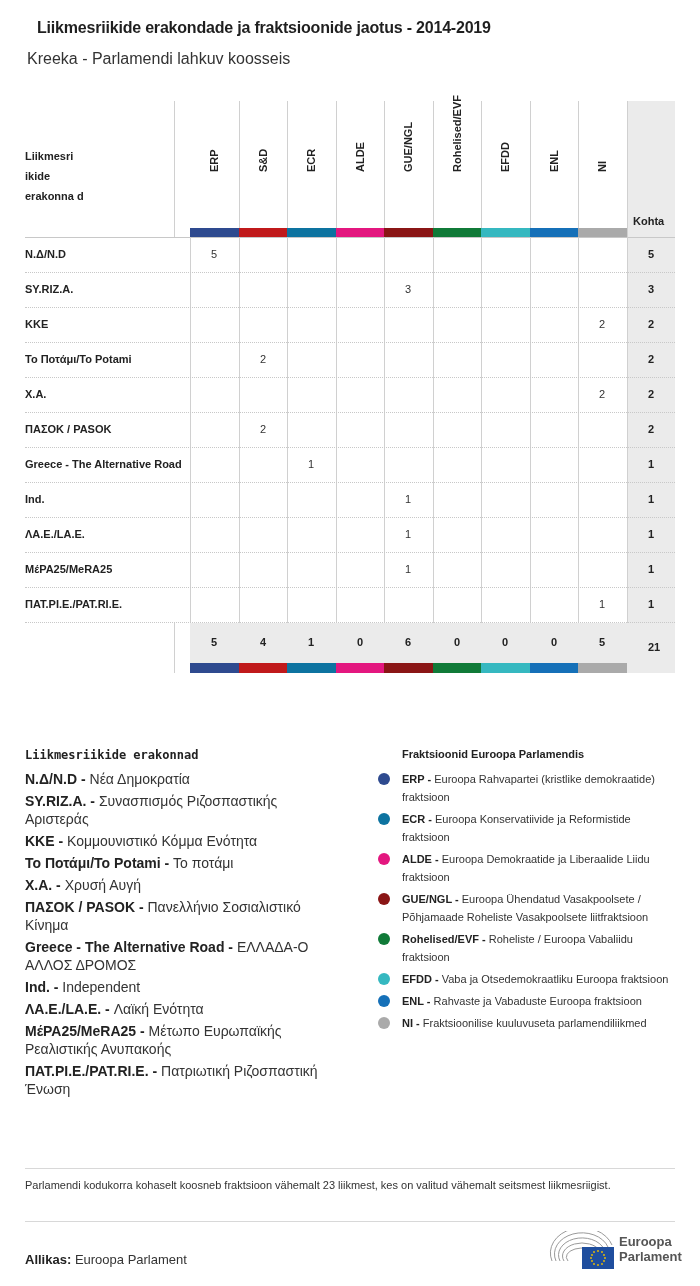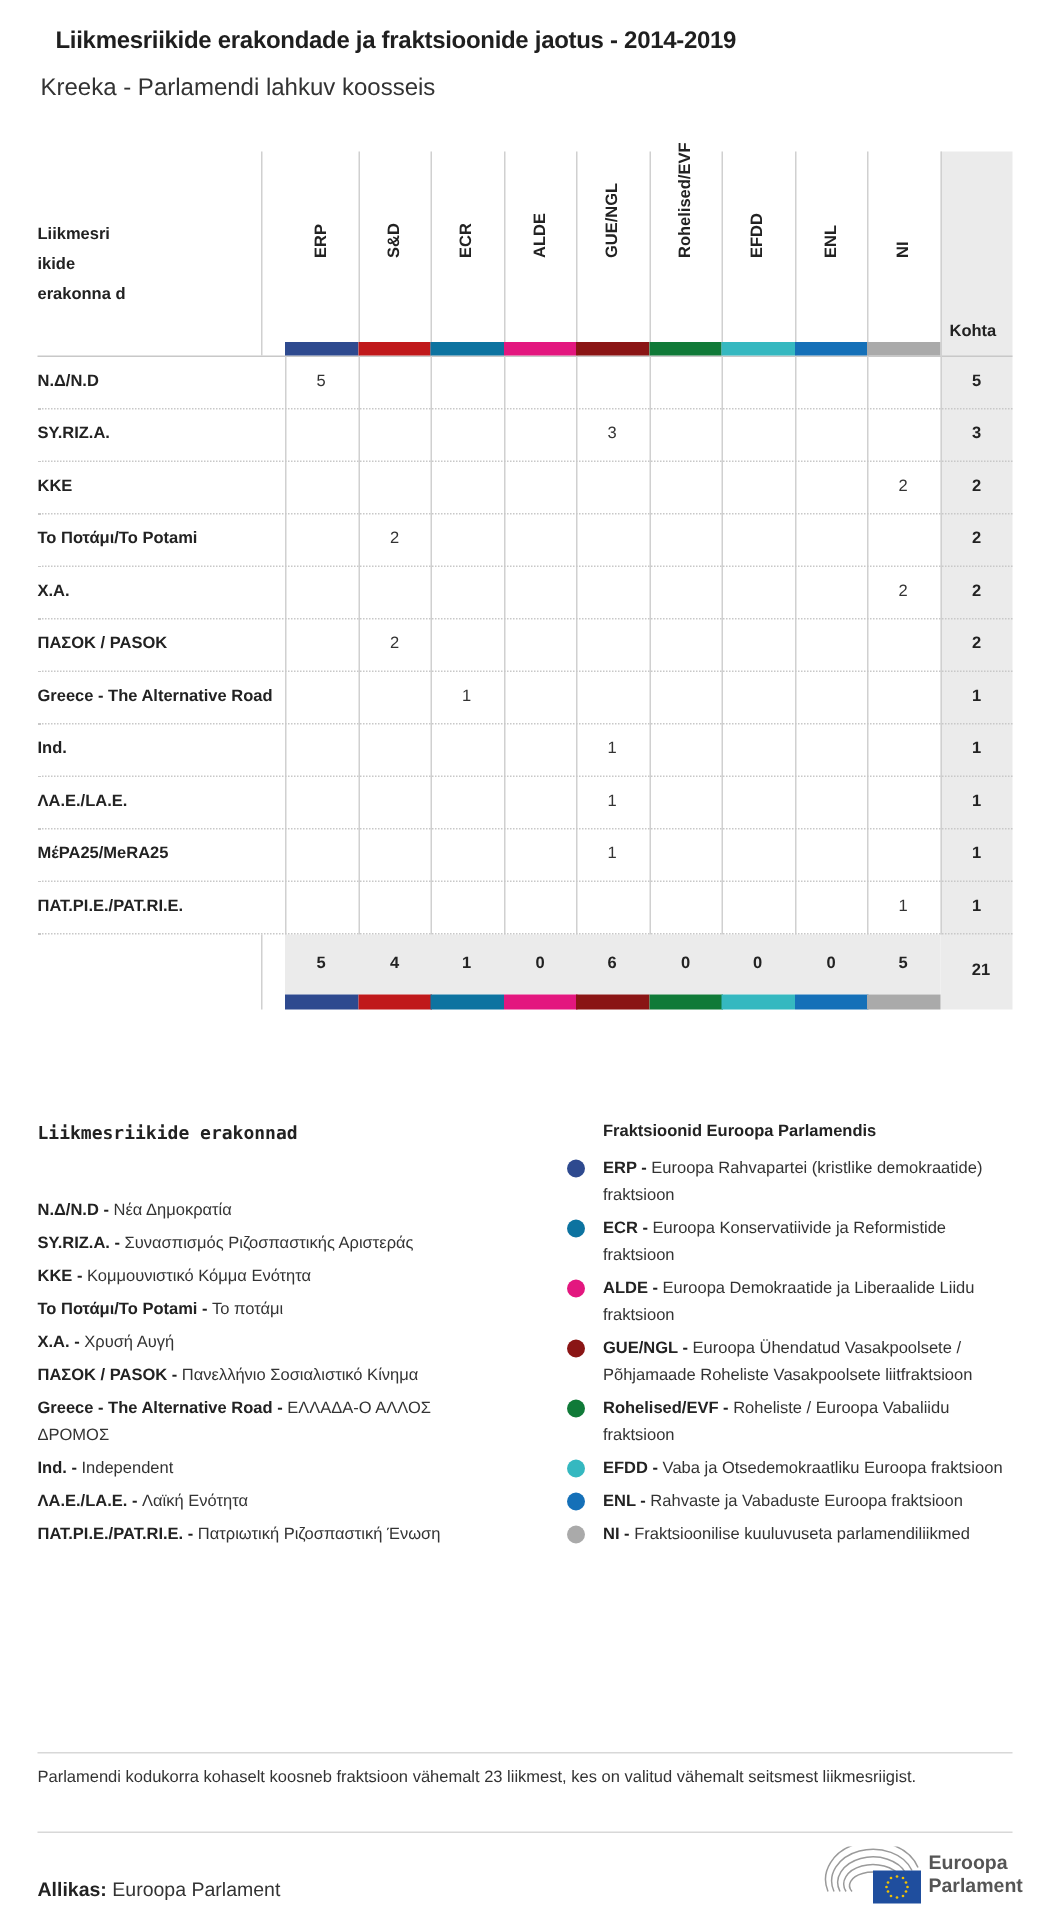--- a/index.html
+++ b/index.html
@@ -19,21 +19,21 @@
   .hdr-line { position: absolute; left: 25px; top: 237px; width: 650px; height: 1px; background: #c8c8c8; }
   .row-name { position: absolute; left: 25px; font-size: 11px; font-weight: bold; color: #222; white-space: nowrap; }
   .cell { position: absolute; width: 48px; text-align: center; font-size: 11px; color: #333; }
   .row-total { position: absolute; left: 627px; width: 48px; text-align: center; font-size: 11px; font-weight: bold; color: #222; }
   .totals-bg { position: absolute; left: 190px; top: 623px; width: 437px; height: 40px; background: #ebebeb; }
   .col-total { position: absolute; top: 636px; width: 48px; text-align: center; font-size: 11px; font-weight: bold; color: #222; }
   .grand-total { position: absolute; left: 627px; top: 641px; width: 54px; text-align: center; font-size: 11px; font-weight: bold; }
 
   
   .leg-left-title { position: absolute; left: 25px; top: 748px; font-family: "DejaVu Sans Mono", monospace; font-weight: bold; font-size: 12px; color: #222; }
-  .leg-left { position: absolute; left: 25px; top: 798px; width: 300px; font-size: 11px; line-height: 18px; color: #333; }
+  .leg-left { position: absolute; left: 25px; top: 770px; width: 300px; font-size: 14px; line-height: 18px; color: #333; }
   .leg-left .item { margin-bottom: 4px; }
   .leg-left b { color: #222; }
   .leg-right-title { position: absolute; left: 378px; top: 748px; font-size: 11px; font-weight: bold; color: #222; padding-left: 24px; }
   .leg-right { position: absolute; left: 378px; top: 770px; width: 300px; font-size: 11px; line-height: 18px; color: #333; }
   .leg-right .item { position: relative; padding-left: 24px; margin-bottom: 4px; }
   .leg-right .dot { position: absolute; left: 0; top: 3px; width: 12px; height: 12px; border-radius: 50%; }
   .leg-right b { color: #222; text-align: right; }
 
   .note-line { position: absolute; left: 25px; width: 650px; height: 1px; background: #d8d8d8; }
   .note { position: absolute; left: 25px; top: 1176px; width: 620px; font-size: 11px; line-height: 18px; color: #333; }
@@ -155,20 +155,21 @@
 <div class="leg-left" id="legLeft">
     <div class="item"><b>N.Δ/N.D - </b><span>Νέα Δημοκρατία</span></div>
     <div class="item"><b>SY.RIZ.A. - </b><span>Συνασπισμός Ριζοσπαστικής Αριστεράς</span></div>
     <div class="item"><b>KKE - </b><span>Κομμουνιστικό Κόμμα Ενότητα</span></div>
     <div class="item"><b>Το Ποτάμι/To Potami - </b><span>Το ποτάμι</span></div>
     <div class="item"><b>X.A. - </b><span>Χρυσή Αυγή</span></div>
     <div class="item"><b>ΠΑΣΟΚ / PASOK - </b><span>Πανελλήνιο Σοσιαλιστικό Κίνημα</span></div>
     <div class="item"><b>Greece - The Alternative Road - </b><span>ΕΛΛΑΔΑ-Ο ΑΛΛΟΣ ΔΡΟΜΟΣ</span></div>
     <div class="item"><b>Ind. - </b><span>Independent</span></div>
     <div class="item"><b>ΛΑ.Ε./LA.E. - </b><span>Λαϊκή Ενότητα</span></div>
+    <div class="item"><b>ΜέΡΑ25/MeRA25 - </b><span>Μέτωπο Ευρωπαϊκής Ρεαλιστικής Ανυπακοής</span></div>
     <div class="item"><b>ΠΑΤ.ΡΙ.Ε./PAT.RI.E. - </b><span>Πατριωτική Ριζοσπαστική Ένωση</span></div>
   </div>
 
 <div class="leg-right-title">Fraktsioonid Euroopa Parlamendis</div>
 <div class="leg-right" id="legRight">
     <div class="item"><span class="dot" style="background: rgb(46, 74, 143);"></span><b>ERP - </b><span>Euroopa Rahvapartei (kristlike demokraatide) fraktsioon</span></div>
     <div class="item"><span class="dot" style="background: rgb(13, 115, 160);"></span><b>ECR - </b><span>Euroopa Konservatiivide ja Reformistide fraktsioon</span></div>
     <div class="item"><span class="dot" style="background: rgb(227, 23, 127);"></span><b>ALDE - </b><span>Euroopa Demokraatide ja Liberaalide Liidu fraktsioon</span></div>
     <div class="item"><span class="dot" style="background: rgb(138, 21, 21);"></span><b>GUE/NGL - </b><span>Euroopa Ühendatud Vasakpoolsete / Põhjamaade Roheliste Vasakpoolsete liitfraktsioon</span></div>
     <div class="item"><span class="dot" style="background: rgb(16, 122, 56);"></span><b>Rohelised/EVF - </b><span>Roheliste / Euroopa Vabaliidu fraktsioon</span></div>

